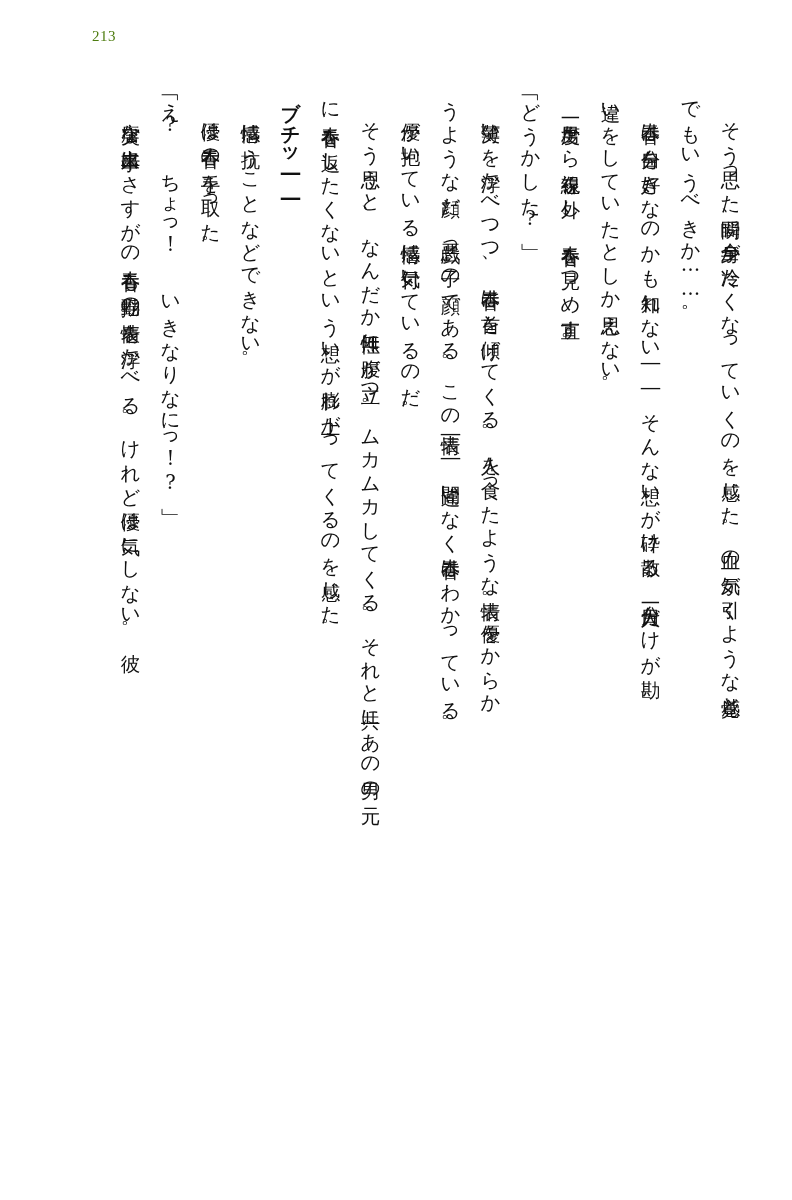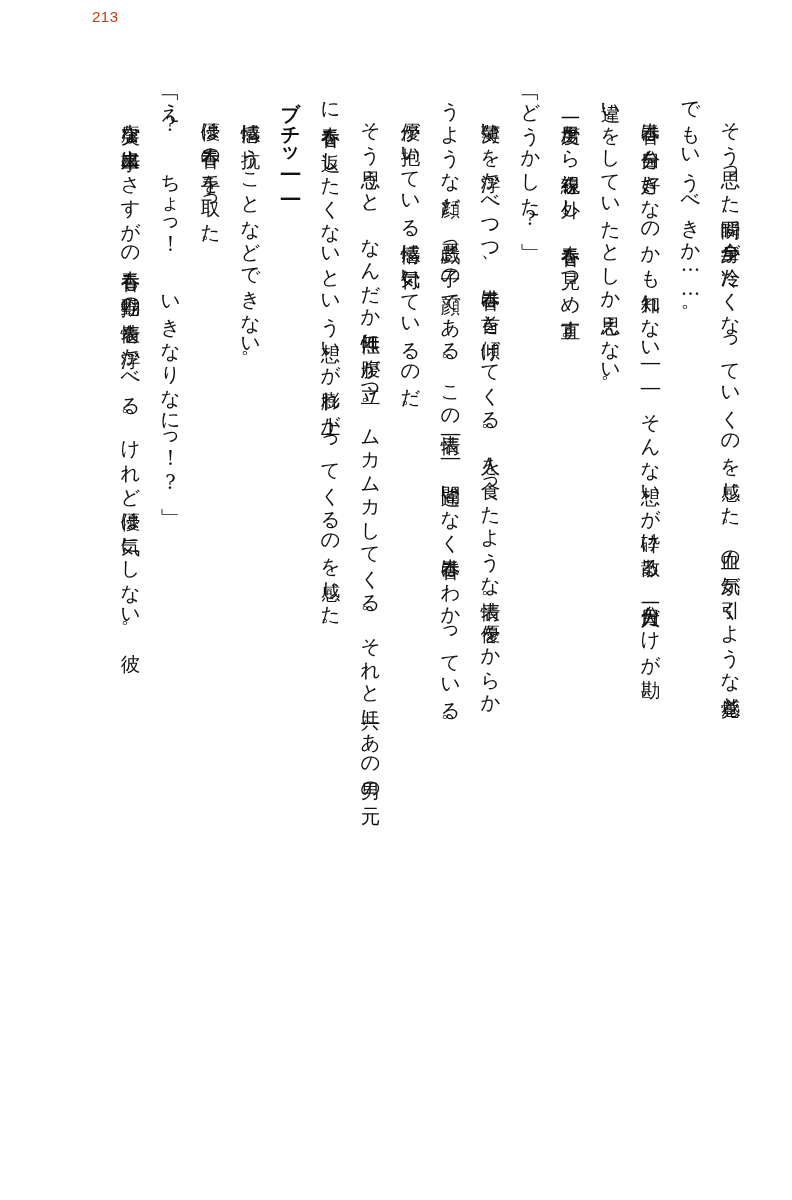--- a/index.html
+++ b/index.html
@@ -13,26 +13,26 @@
   }
   .page {
     position: relative;
     width: 792px;
     height: 1200px;
     background: #ffffff;
     overflow: hidden;
   }
   .page-number {
     position: absolute;
-    top: 8px;
+    top: 28px;
     left: 92px;
     font-size: 15px;
     letter-spacing: 0.5px;
-    color: #c2410c;
-    font-family: Liberation Sans, sans-serif;
+    color: #4d7c0f;
+    font-family: Liberation Serif, serif;
   }
   .body-text {
     position: absolute;
     top: 88px;
     left: 50px;
     width: 700px;
     height: 1070px;
     writing-mode: vertical-rl;
     text-orientation: upright;
     direction: ltr;

